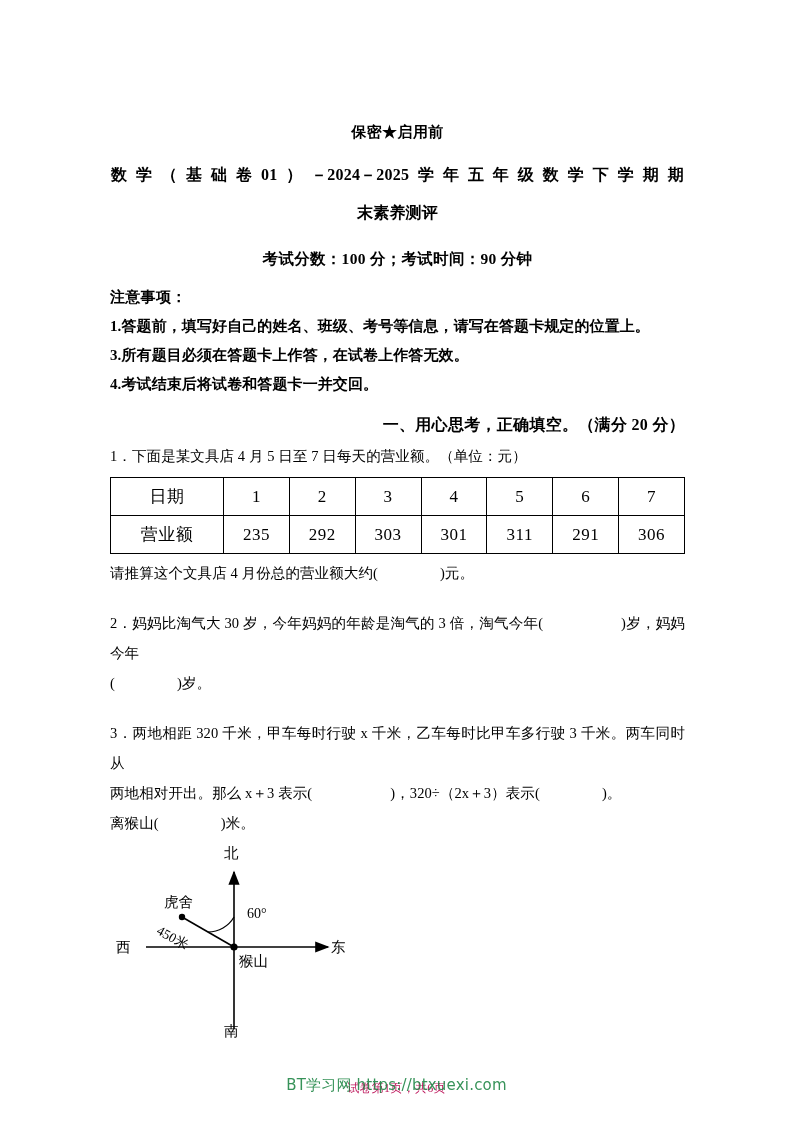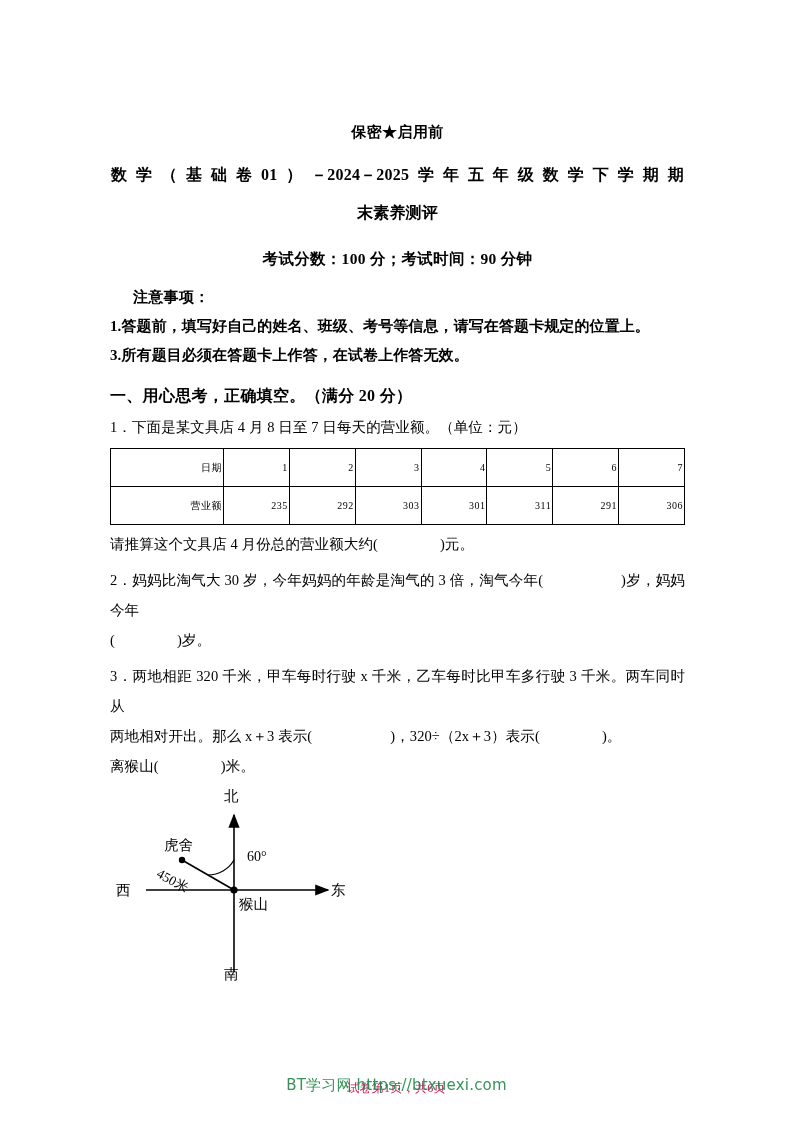--- a/index.html
+++ b/index.html
@@ -60,64 +60,64 @@
     letter-spacing: .3px;
   }
 
   
   .notice-head {
     font-size: 15px;
     font-weight: bold;
     line-height: 30px;
     margin-top: 8px;
     letter-spacing: .3px;
-    margin-left: 23px;
   }
   .notice-item {
     font-size: 15px;
     font-weight: bold;
     line-height: 29px;
     letter-spacing: .1px;
     text-align: justify;
     text-justify: inter-ideograph;
   }
 
   
   .section-head {
     font-size: 16px;
     font-weight: bold;
     line-height: 32px;
     margin-top: 10px;
     letter-spacing: .3px;
+    text-align: right;
   }
 
   .q {
     font-size: 14.5px;
     line-height: 30px;
     letter-spacing: .1px;
     text-align: justify;
     text-justify: inter-ideograph;
   }
-  .q-gap { margin-top: 6px; }
+  .q-gap { margin-top: 20px; }
   .blank-md { display: inline-block; width: 62px; }
   .blank-lg { display: inline-block; width: 78px; }
 
   
   table.sales {
     border-collapse: collapse;
     width: 575px;
     margin: 6px 0 4px 0;
     table-layout: fixed;
   }
   table.sales td {
     border: 1px solid #000000;
     height: 35px;
-    text-align: right;
+    text-align: center;
     vertical-align: middle;
-    font-size: 10px;
+    font-size: 17px;
     letter-spacing: .5px;
   }
   table.sales td.label-col { width: 110px; }
 
   
   .diagram-wrap {
     position: relative;
     width: 300px;
     height: 205px;
     margin-top: 6px;
@@ -183,24 +183,25 @@
     <div class="exam-title">
       <span class="t-line1">数学（基础卷01）－2024－2025学年五年级数学下学期期</span>
       <span class="t-line2">末素养测评</span>
     </div>
 
     <div class="exam-meta">考试分数：100 分；考试时间：90 分钟</div>
 
     <div class="notice-head">注意事项：</div>
     <div class="notice-item">1.答题前，填写好自己的姓名、班级、考号等信息，请写在答题卡规定的位置上。</div>
     <div class="notice-item">3.所有题目必须在答题卡上作答，在试卷上作答无效。</div>
+    <div class="notice-item">4.考试结束后将试卷和答题卡一并交回。</div>
 
     <div class="section-head">一、用心思考，正确填空。（满分 20 分）</div>
 
-    <div class="q">1．下面是某文具店 4 月 8 日至 7 日每天的营业额。（单位：元）</div>
+    <div class="q">1．下面是某文具店 4 月 5 日至 7 日每天的营业额。（单位：元）</div>
 
     <table class="sales">
       <tbody>
         <tr>
           <td class="label-col">日期</td>
           <td>1</td>
           <td>2</td>
           <td>3</td>
           <td>4</td>
           <td>5</td>

